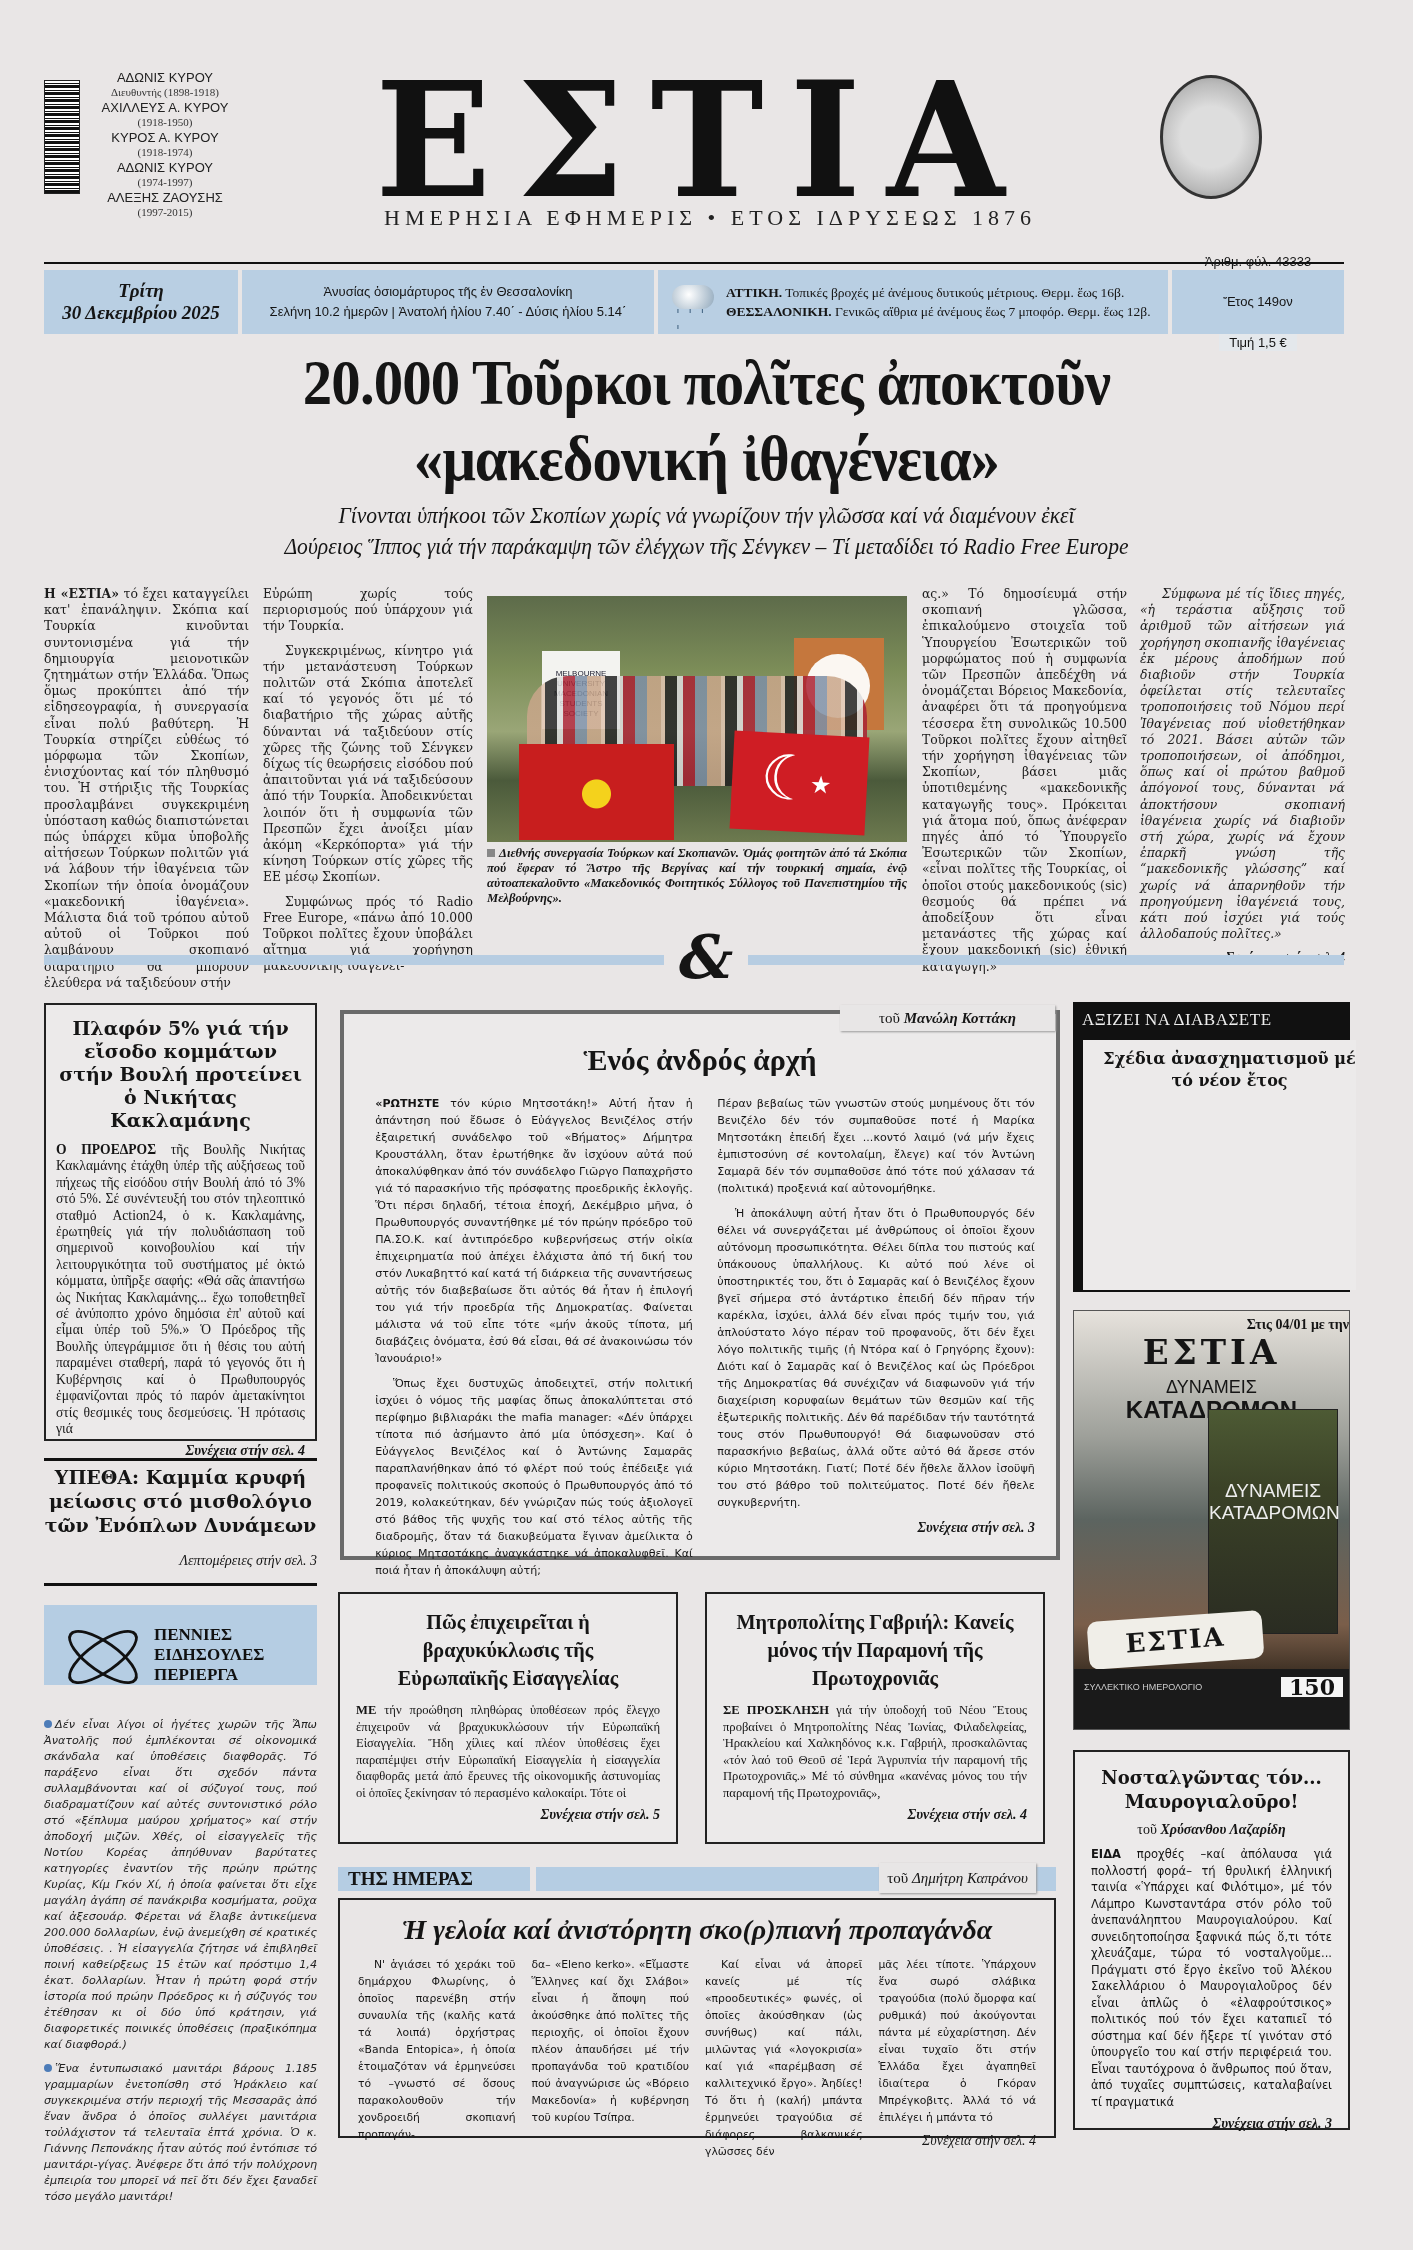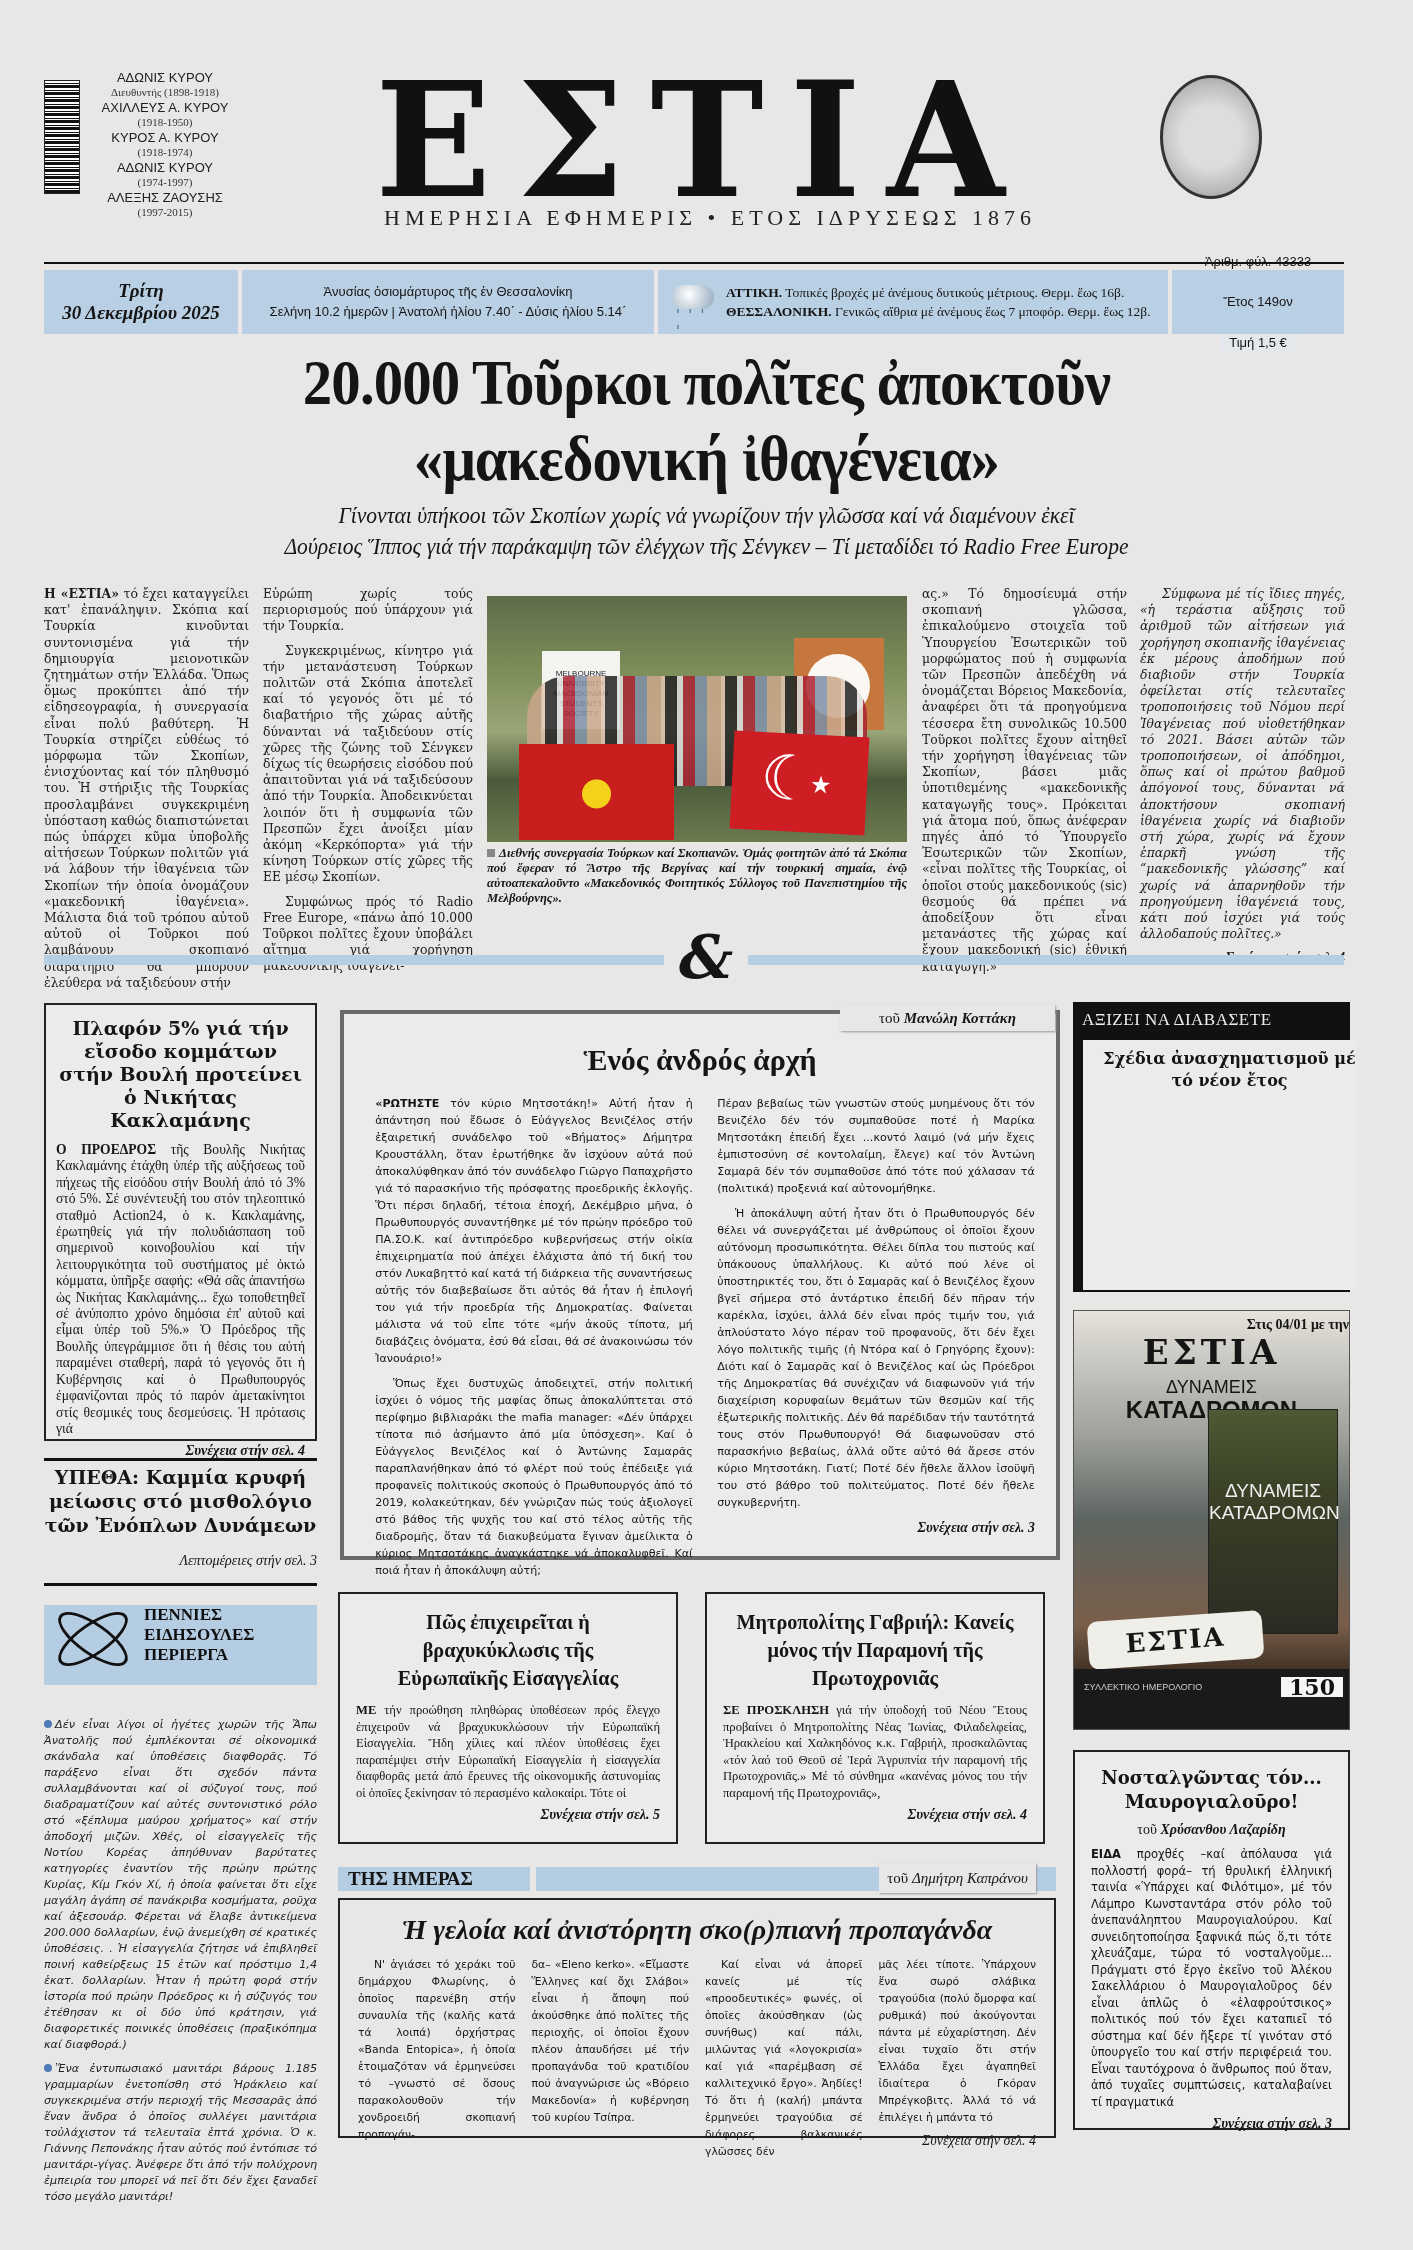--- a/index.html
+++ b/index.html
@@ -58,21 +58,21 @@
   
   .box { border: 2px solid #222; background: #eceaea; }
   .plafon { left: 44px; top: 1003px; width: 273px; height: 438px; padding: 12px 10px; }
   .box-title { font-family: "DejaVu Serif", serif; font-weight: bold; text-align: center; font-size: 19px; line-height: 23px; margin-bottom: 10px; }
   .box-body { font-family: "Liberation Serif", serif; font-size: 13.6px; line-height: 16.4px; text-align: justify; }
 
   .hr { height: 3px; background: #111; }
   .ypetha-title { left: 44px; top: 1465px; width: 273px; font-family: "DejaVu Serif", serif; font-weight: bold; text-align: center; font-size: 19px; line-height: 24px; }
   .ypetha-more { left: 44px; top: 1553px; width: 273px; text-align: right; font-family: "Liberation Serif", serif; font-style: italic; font-size: 14px; }
 
-  .pennies { left: 44px; top: 1605px; width: 273px; height: 80px; background: #b5cde3; display:flex; align-items:flex-start; }
+  .pennies { left: 44px; top: 1605px; width: 273px; height: 80px; background: #b5cde3; display:flex; align-items:flex-end; padding-left: 10px; }
   .pennies-logo { width: 92px; height: 62px; position: relative; margin-right: 8px; }
   .pennies-logo::before, .pennies-logo::after { content:""; position:absolute; left:8px; top:18px; width:76px; height:26px; border:3px solid #111; border-radius:50%; transform: rotate(35deg); }
   .pennies-logo::after { transform: rotate(-35deg); }
   .pennies-text { font-family: "Liberation Serif", serif; font-weight: bold; font-size: 17px; line-height: 20px; color: #111; }
   .briefs { left: 44px; top: 1717px; width: 273px; font-family: "DejaVu Sans", sans-serif; font-style: italic; font-size: 11.2px; line-height: 16px; text-align: justify; color: #222; }
   .briefs p { margin-bottom: 8px; }
   .dot { display:inline-block; width:8px; height:8px; border-radius:50%; background:#4d7cb8; margin-right:3px; }
 
   
   .opinion { left: 340px; top: 1010px; width: 720px; height: 550px; border: 4px solid #6a6a6a; background: #eceaea; }

